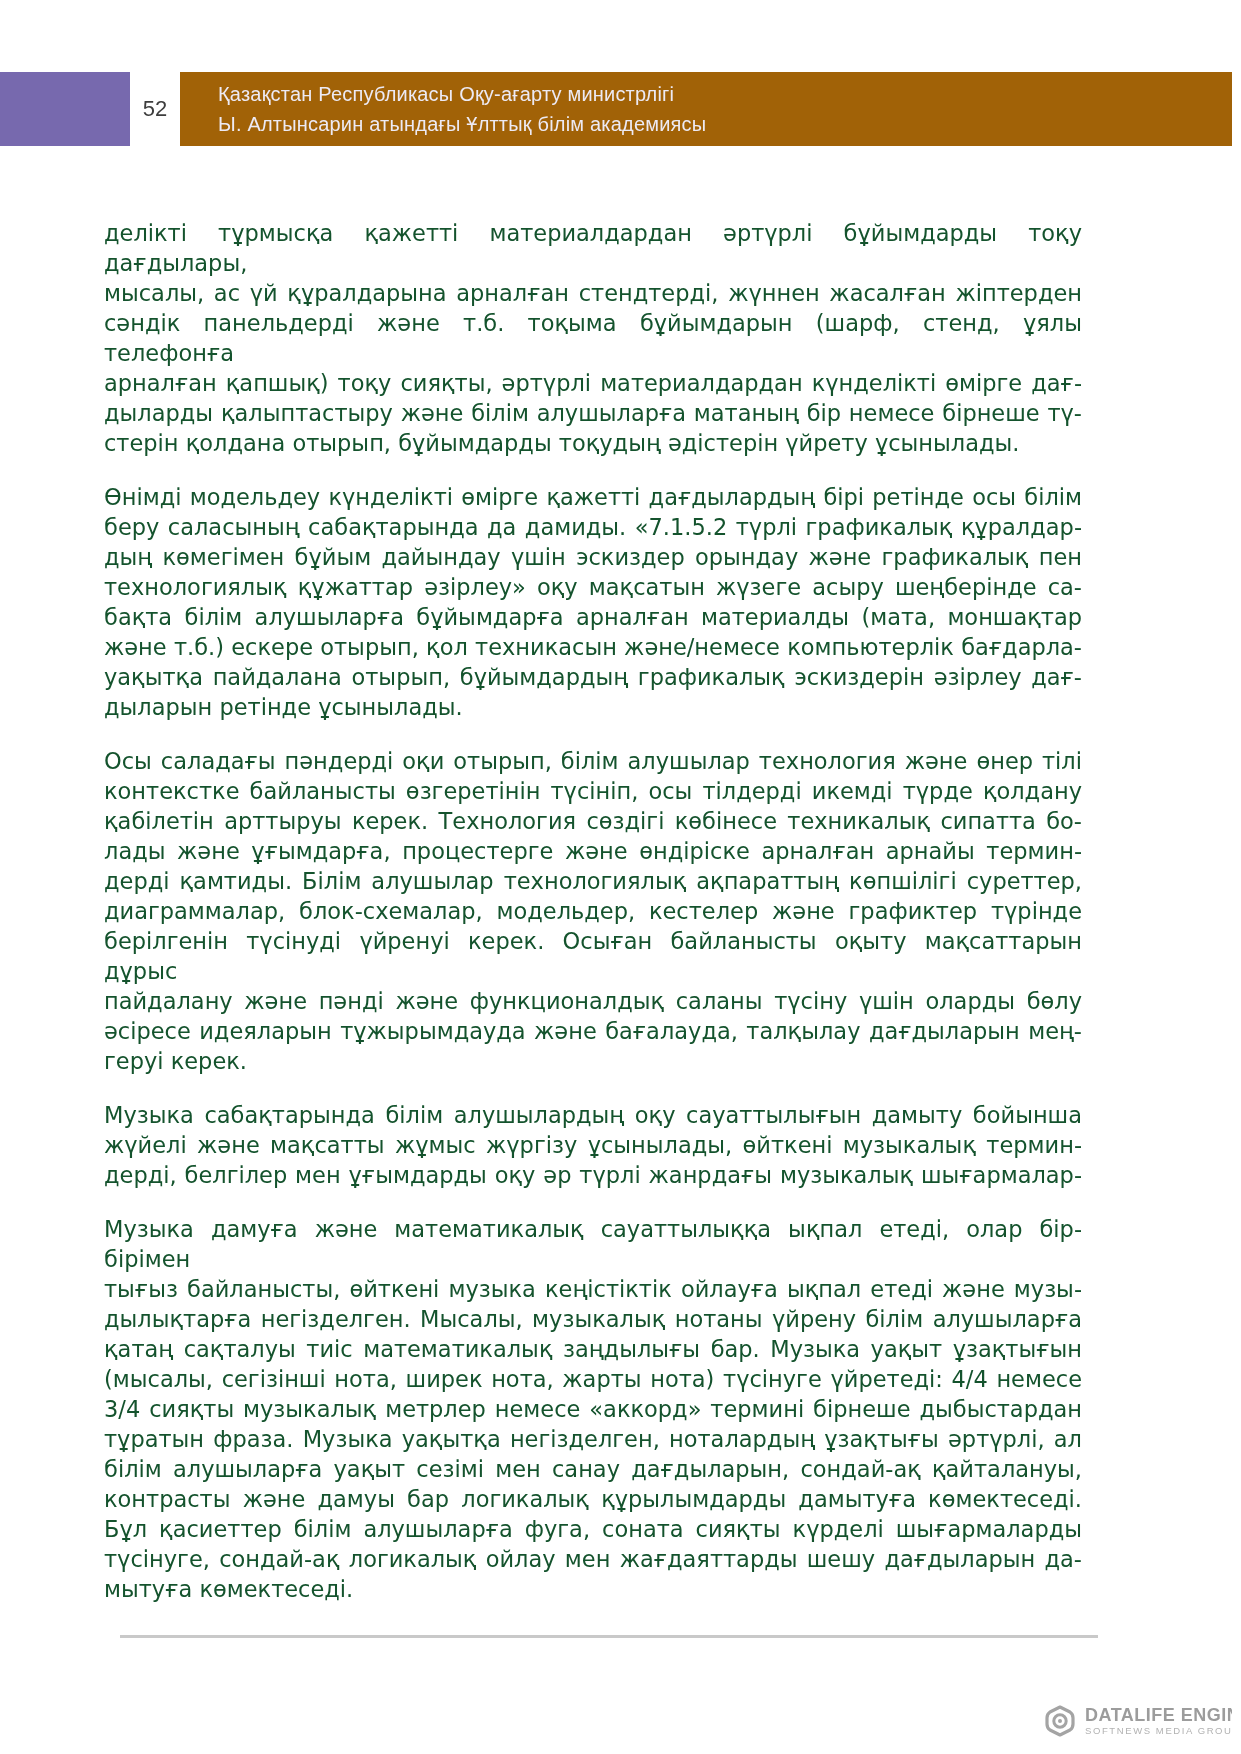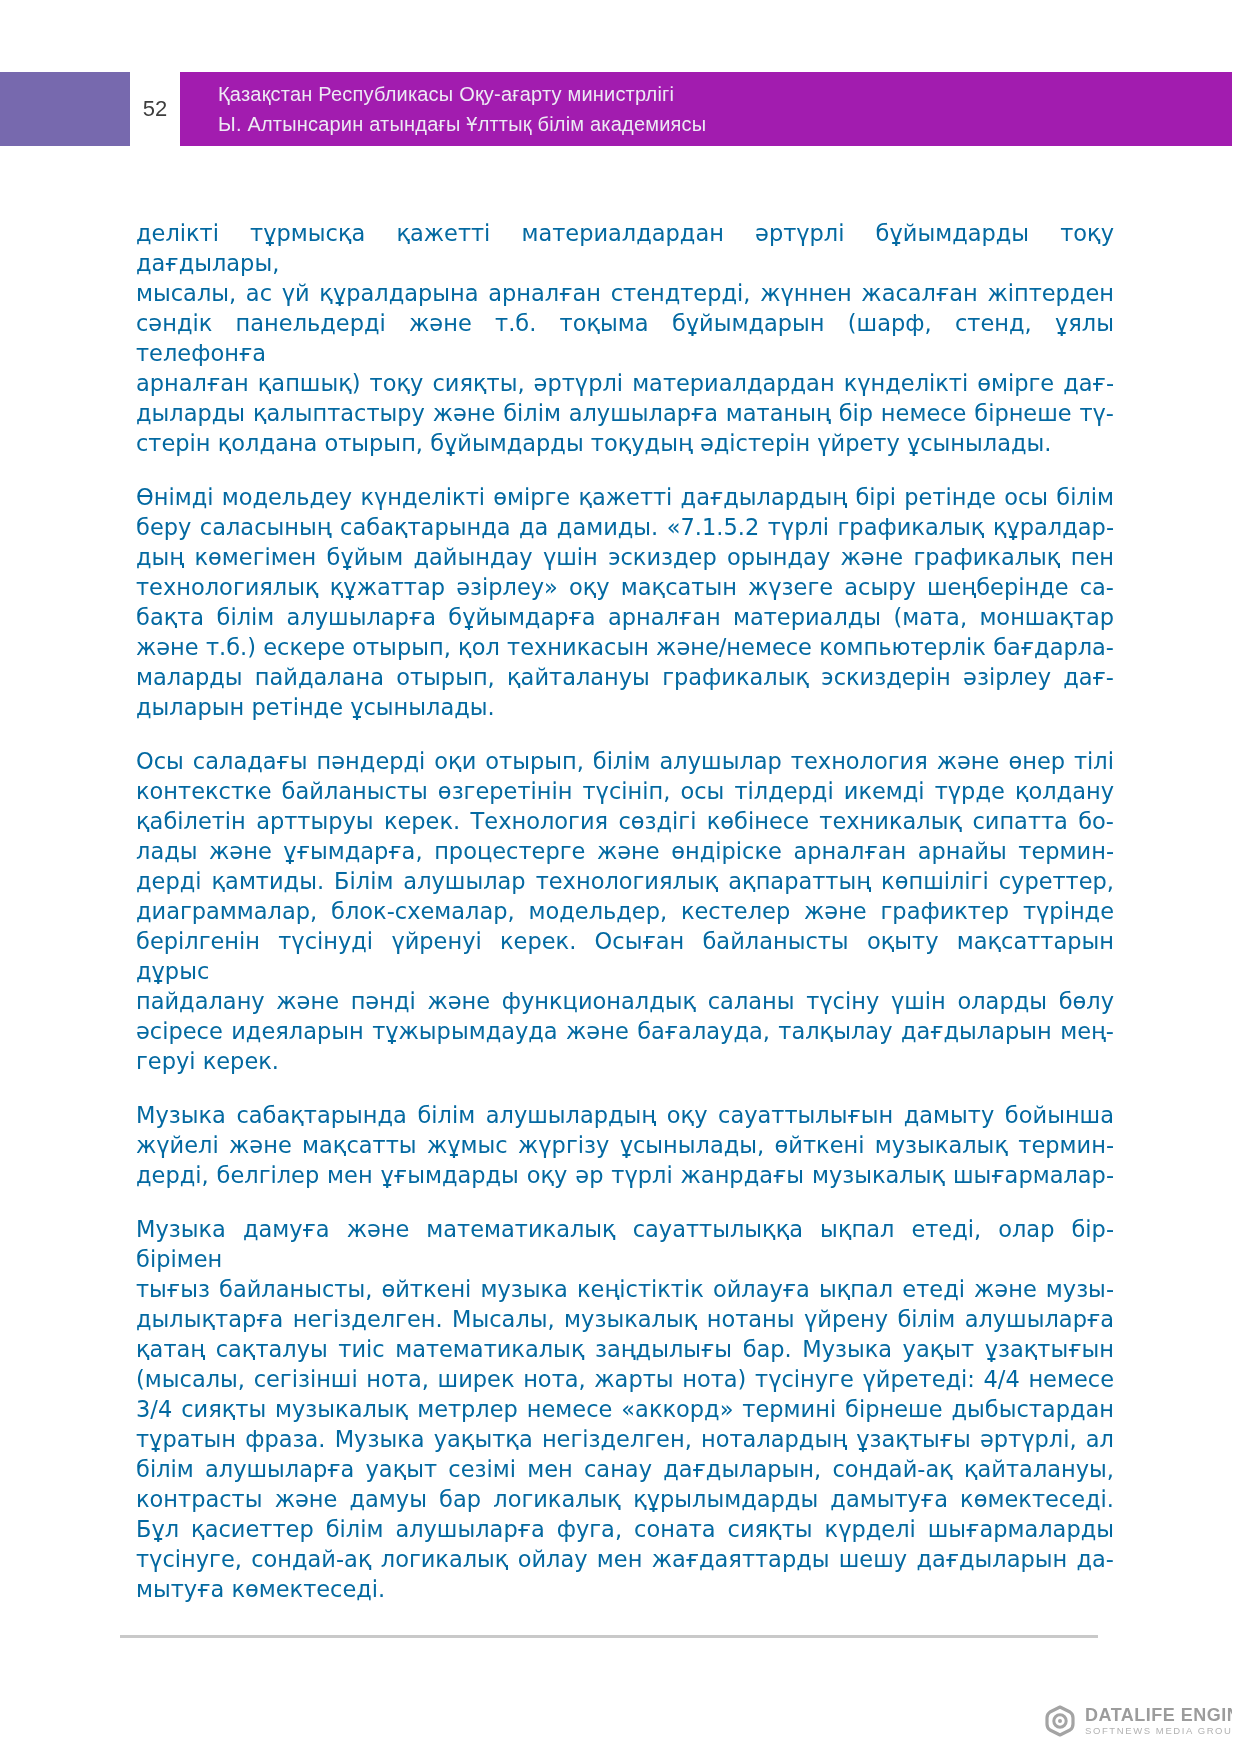--- a/index.html
+++ b/index.html
@@ -26,42 +26,42 @@
     width: 50px; height: 74px;
     display: flex; align-items: center; justify-content: center;
     font-size: 22px;
     color: #3d3d3d;
     font-family: "Liberation Sans", sans-serif;
   }
   .hdr-bar {
     position: absolute;
     left: 180px; top: 72px;
     right: 0; height: 74px;
-    background: #a21caf;
+    background: #a16207;
     color: #edeaf4;
     display: flex;
     flex-direction: column;
     justify-content: center;
     padding-left: 38px;
     box-sizing: border-box;
     font-family: "Liberation Sans", sans-serif;
   }
   .hdr-bar .hline {
     font-size: 20px;
     line-height: 30px;
     letter-spacing: 0.2px;
     white-space: nowrap;
   }
 
   
   .body-text {
     position: absolute;
-    left: 136px; top: 218px;
+    left: 104px; top: 218px;
     width: 978px;
-    color: #0369a1;
+    color: #14532d;
     font-size: 22.5px;
     line-height: 30px;
   }
   .paragraph { margin: 0 0 24px 0; }
   .paragraph:last-child { margin-bottom: 0; }
   .line { text-align: justify; }
   .line.jl { text-align-last: justify; }
 
   
   .divider {
@@ -117,21 +117,21 @@
         <div class="line jl">дыларды қалыптастыру және білім алушыларға матаның бір немесе бірнеше тү-</div>
         <div class="line">стерін қолдана отырып, бұйымдарды тоқудың әдістерін үйрету ұсынылады.</div>
       </div>
       <div class="paragraph">
         <div class="line jl">Өнімді модельдеу күнделікті өмірге қажетті дағдылардың бірі ретінде осы білім</div>
         <div class="line jl">беру саласының сабақтарында да дамиды. «7.1.5.2 түрлі графикалық құралдар-</div>
         <div class="line jl">дың көмегімен бұйым дайындау үшін эскиздер орындау және графикалық пен</div>
         <div class="line jl">технологиялық құжаттар әзірлеу» оқу мақсатын жүзеге асыру шеңберінде са-</div>
         <div class="line jl">бақта білім алушыларға бұйымдарға арналған материалды (мата, моншақтар</div>
         <div class="line jl">және т.б.) ескере отырып, қол техникасын және/немесе компьютерлік бағдарла-</div>
-        <div class="line jl">маларды пайдалана отырып, қайталануы графикалық эскиздерін әзірлеу дағ-</div>
+        <div class="line jl">уақытқа пайдалана отырып, бұйымдардың графикалық эскиздерін әзірлеу дағ-</div>
         <div class="line">дыларын ретінде ұсынылады.</div>
       </div>
       <div class="paragraph">
         <div class="line jl">Осы саладағы пәндерді оқи отырып, білім алушылар технология және өнер тілі</div>
         <div class="line jl">контекстке байланысты өзгеретінін түсініп, осы тілдерді икемді түрде қолдану</div>
         <div class="line jl">қабілетін арттыруы керек. Технология сөздігі көбінесе техникалық сипатта бо-</div>
         <div class="line jl">лады және ұғымдарға, процестерге және өндіріске арналған арнайы термин-</div>
         <div class="line jl">дерді қамтиды. Білім алушылар технологиялық ақпараттың көпшілігі суреттер,</div>
         <div class="line jl">диаграммалар, блок-схемалар, модельдер, кестелер және графиктер түрінде</div>
         <div class="line jl">берілгенін түсінуді үйренуі керек. Осыған байланысты оқыту мақсаттарын дұрыс</div>

